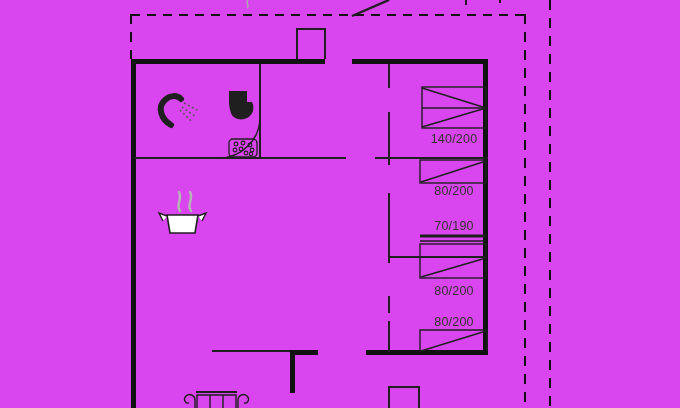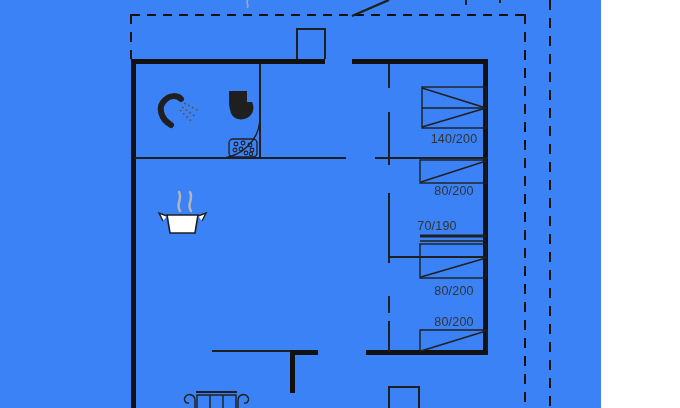--- a/index.html
+++ b/index.html
@@ -1,17 +1,17 @@
 <!DOCTYPE html>
 <html style="--wall: #111111; --line: #1f1f1f; --label: #333333; --steam: #b5b5b5;"><head>
 <meta charset="utf-8">
 <style>
   html,body { margin:0; padding:0; background:#ffffff; }
   .stage {
-    position:relative; width:601px; height:408px; background:#3b82f6;
+    position:relative; width:680px; height:408px; background:#d946ef;
     overflow:hidden; font-family:"Liberation Sans", sans-serif;
   }
   .wall  { position:absolute; background:var(--wall,#111); }
   .thin  { position:absolute; background:var(--line,#222); }
   .dash-h{ position:absolute;
            background:repeating-linear-gradient(to right, var(--wall,#111) 0 9px, transparent 9px 16px); }
   .dash-v{ position:absolute;
            background:repeating-linear-gradient(to bottom, var(--wall,#111) 0 10px, transparent 10px 18px); }
   .bed-label{
     position:absolute; font-size:12.5px; line-height:13px; color:var(--label,#333);
@@ -55,21 +55,21 @@
 
   <div class="thin" style="left:296px; top:28px; width:2px; height:31px;"></div>
   <div class="thin" style="left:324px; top:28px; width:2px; height:31px;"></div>
   <div class="thin" style="left:296px; top:28px; width:30px; height:2px;"></div>
   <div class="thin" style="left:388px; top:386px; width:2px; height:22px;"></div>
   <div class="thin" style="left:418px; top:386px; width:2px; height:22px;"></div>
   <div class="thin" style="left:388px; top:386px; width:32px; height:2px;"></div>
 
   <span class="bed-label" style="left:418px; top:133px; width:72px;">140/200</span>
   <span class="bed-label" style="left:419px; top:185px; width:70px;">80/200</span>
-  <span class="bed-label" style="left:402px; top:220px; width:70px;text-align:center;">70/190</span>
+  <span class="bed-label" style="left:419px; top:220px; width:70px;text-align:center;">70/190</span>
   <span class="bed-label" style="left:419px; top:285px; width:70px;">80/200</span>
   <span class="bed-label" style="left:419px; top:316px; width:70px;">80/200</span>
 
   <svg class="overlay" width="680" height="408" viewBox="0 0 680 408">
 
     <line x1="352" y1="16" x2="389" y2="0" stroke="var(--line,#222)" stroke-width="2.4"></line>
     <path d="M247,8 C250,5 245,3 248,0" stroke="#aaaaaa" stroke-width="1.5" fill="none"></path>
     <line x1="466" y1="0" x2="466" y2="5" stroke="var(--line,#222)" stroke-width="2"></line>
     <line x1="500" y1="0" x2="500" y2="3" stroke="var(--line,#222)" stroke-width="2"></line>
 

